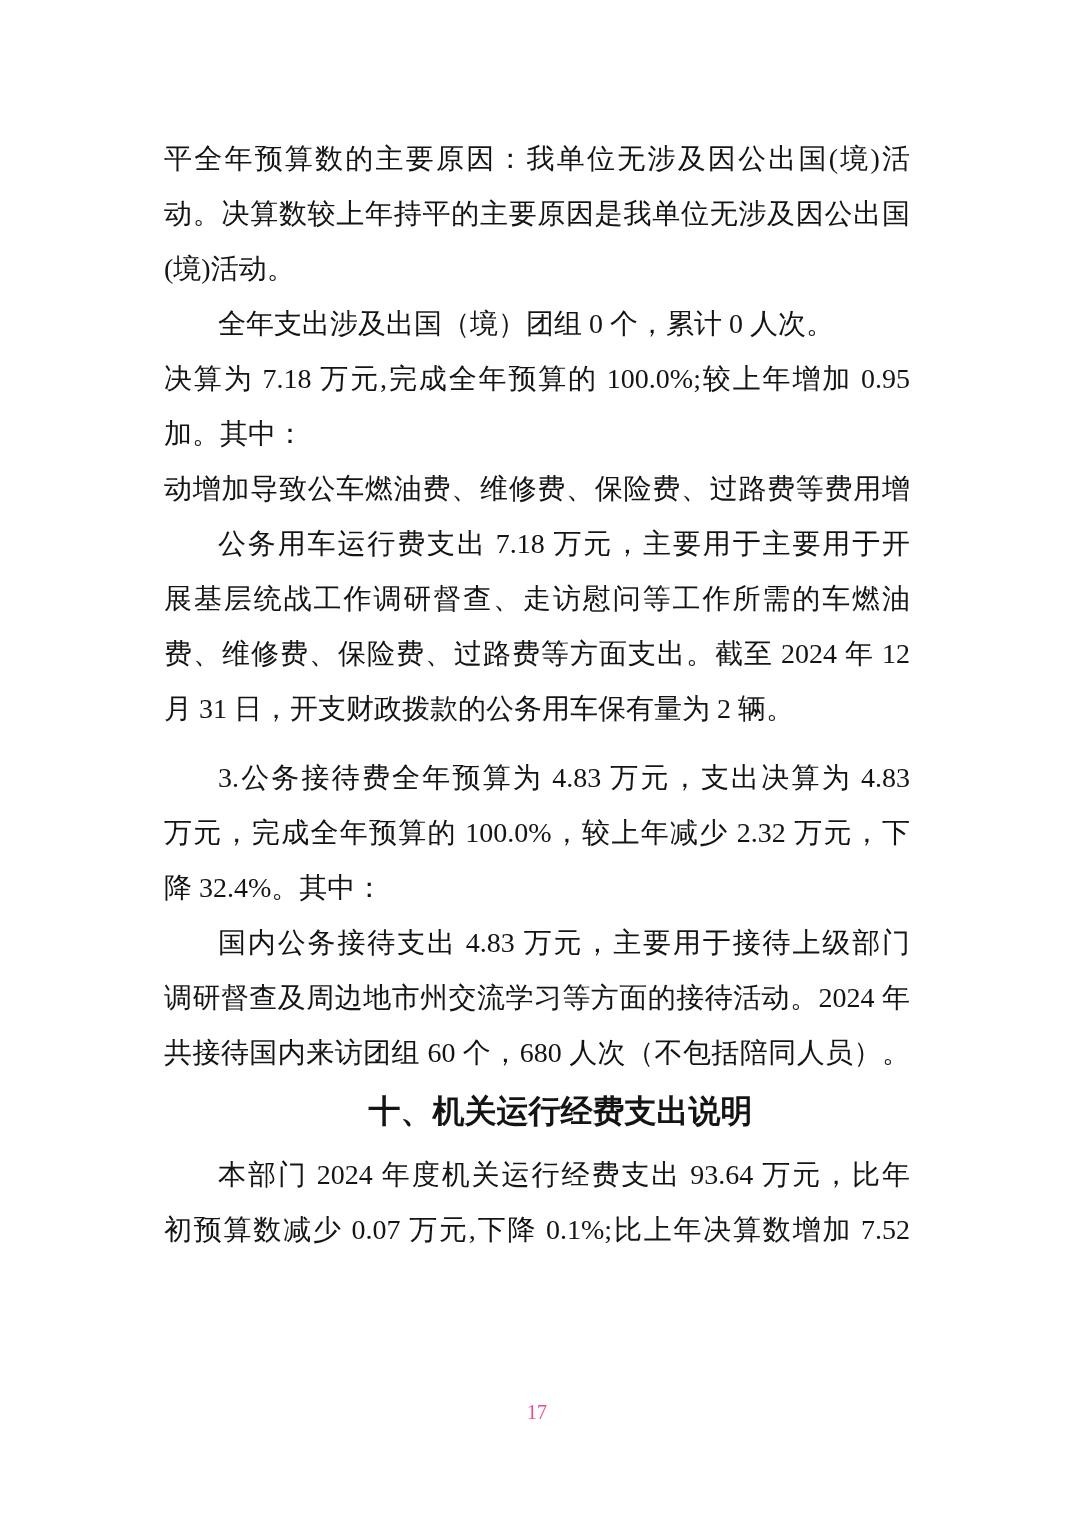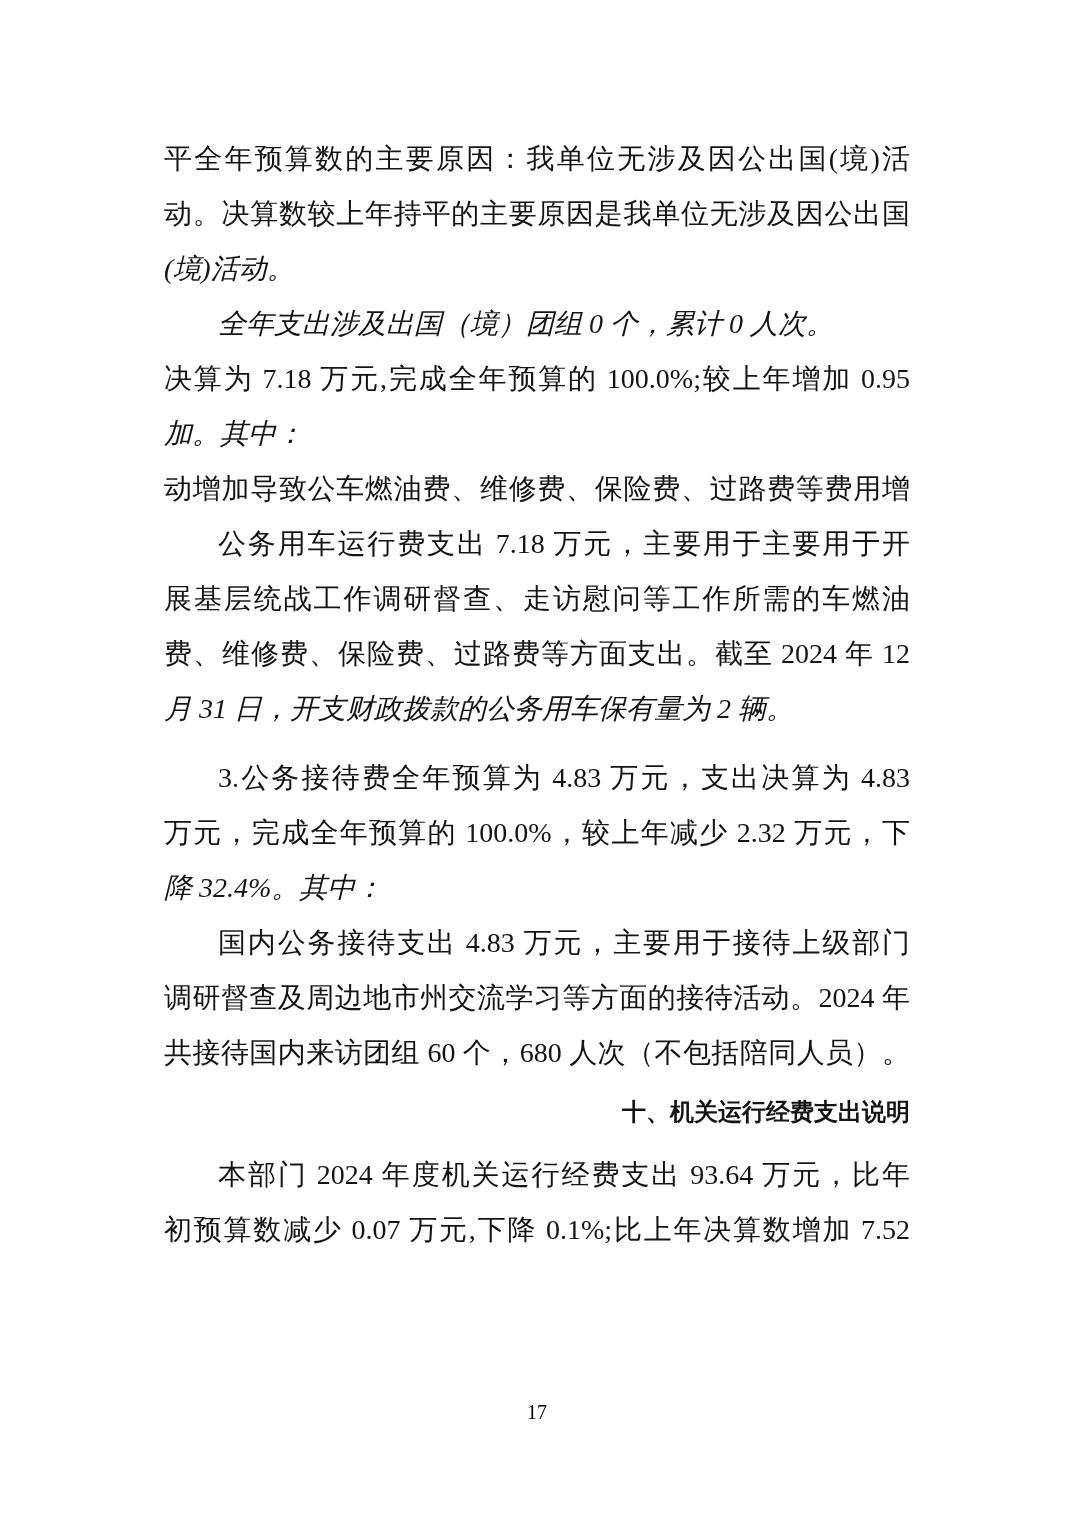--- a/index.html
+++ b/index.html
@@ -30,43 +30,42 @@
     line-height: 55px;
     height: 55px;
     text-align: justify;
     text-align-last: justify;
     white-space: nowrap;
   }
   
   .end {
     text-align: left;
     text-align-last: left;
-    font-style: italic;
   }
   
   .ind { text-indent: 54px; }
   .heading {
     font-family: "Liberation Sans", "DejaVu Sans", sans-serif;
     font-weight: 700;
-    font-size: 24px;
+    font-size: 32px;
     line-height: 55px;
     height: 55px;
     margin: 4px 0 8px 0;
     text-indent: 47px;
-    text-align: right;
+    text-align: center;
   }
   .page-number {
     position: absolute;
     top: 1399px;
     left: 0;
     width: 100%;
     text-align: center;
     font-size: 20px;
     line-height: 26px;
-    color: #000000;
+    color: #ec4899;
   }
 </style>
 </head>
 <body>
 
 <div class="page">
   <div class="content">
 
     <div class="block">
       <div class="ln">平全年预算数的主要原因：我单位无涉及因公出国(境)活</div>

